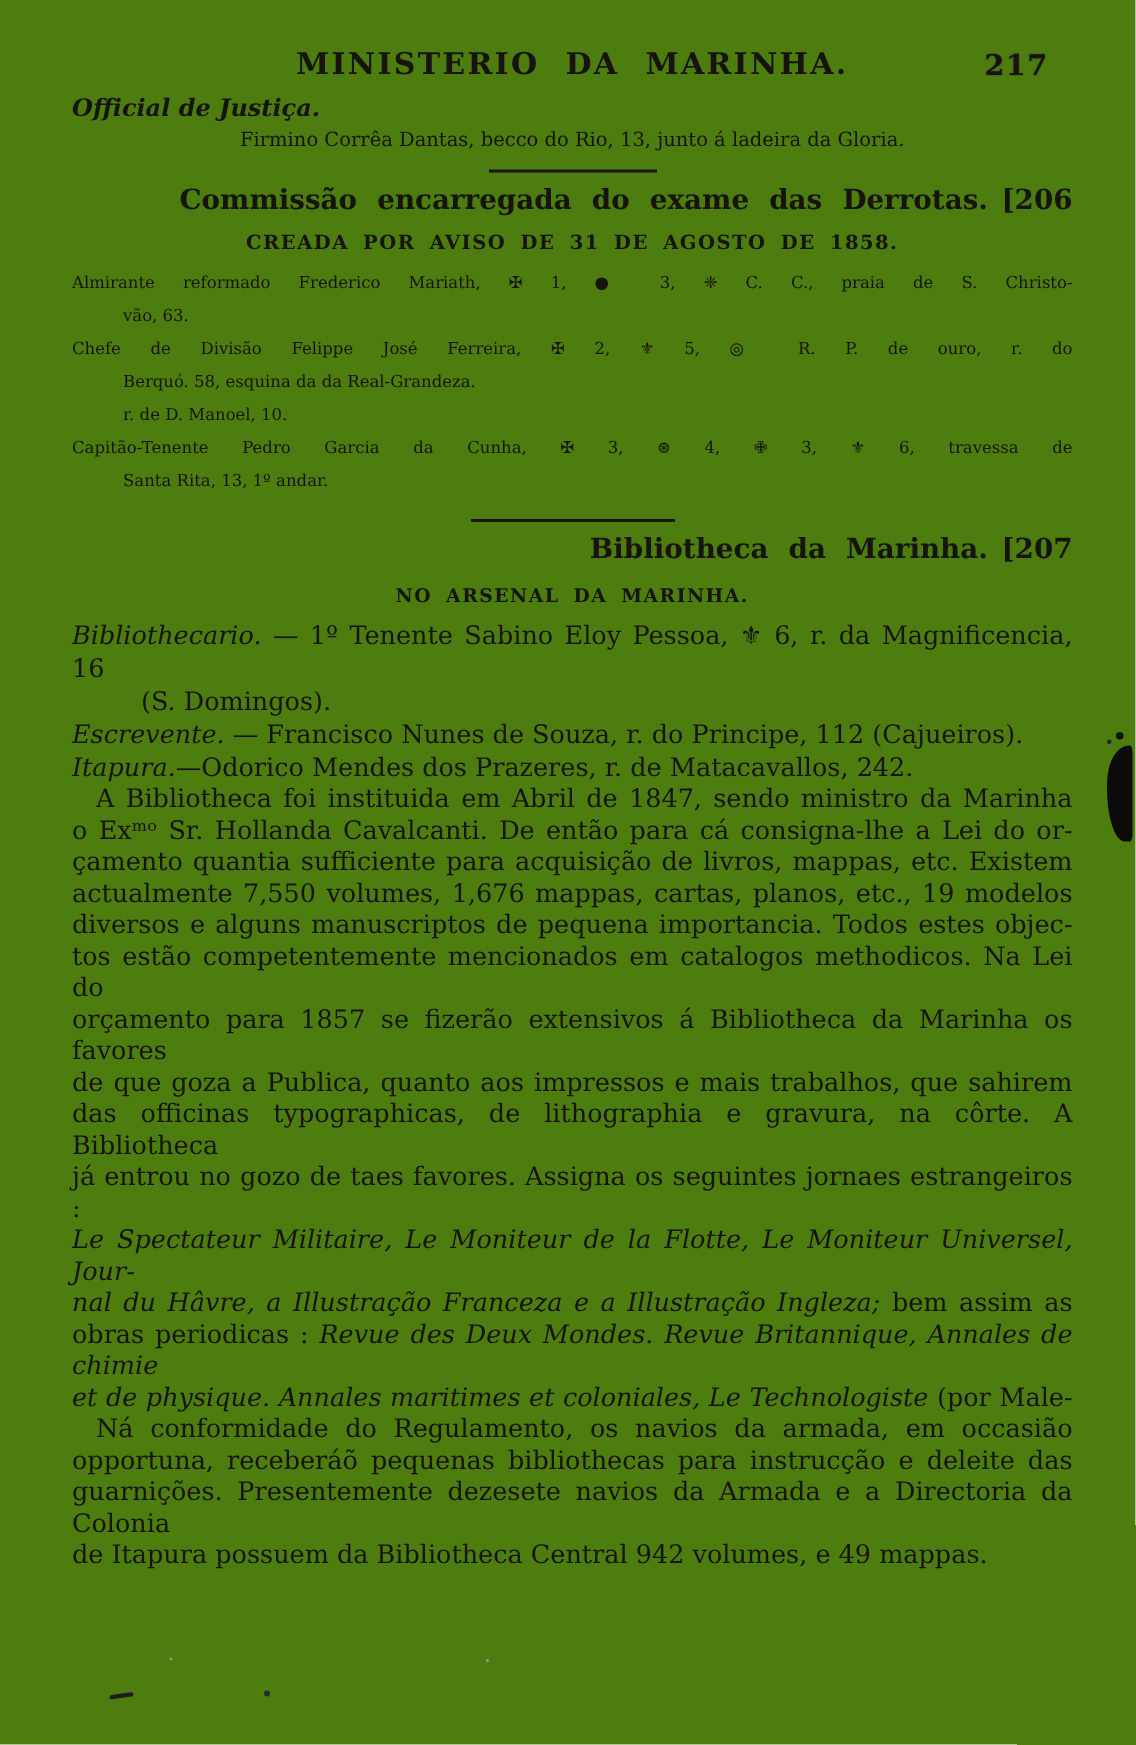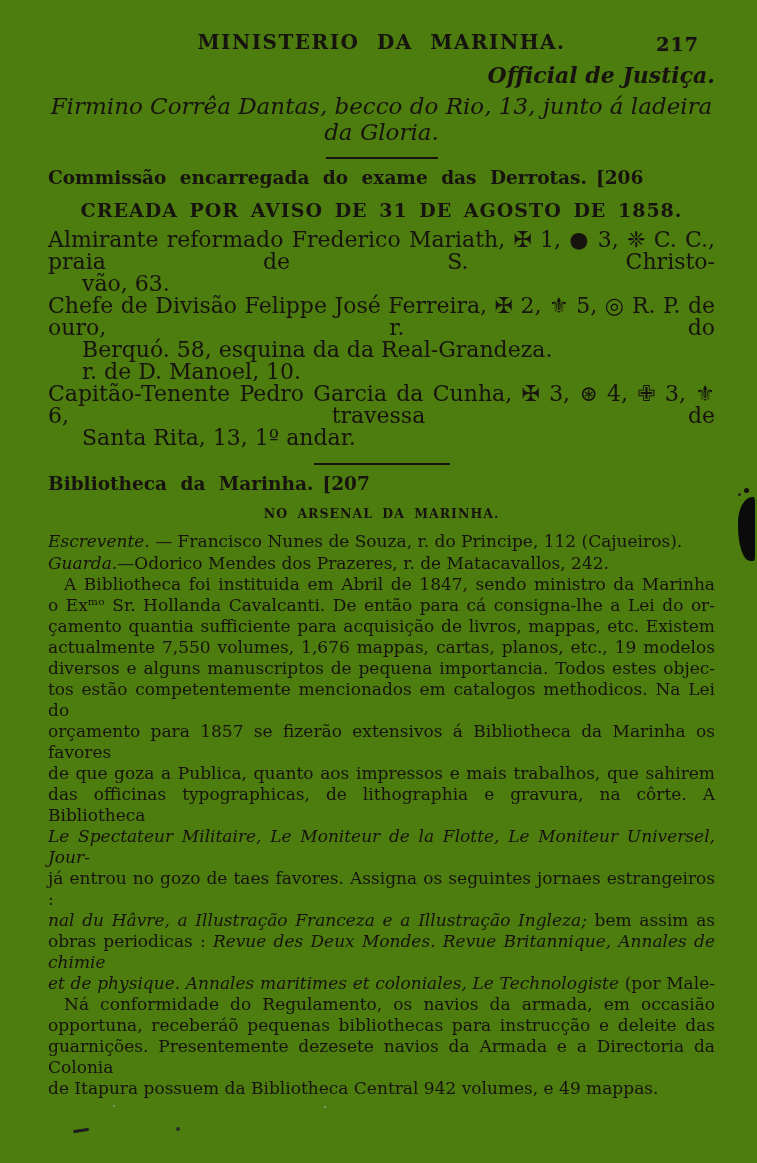--- a/index.html
+++ b/index.html
@@ -17,32 +17,32 @@
   .header-title{
     text-align:center;font-weight:bold;font-size:20px;
     letter-spacing:1.5px;word-spacing:9px;
   }
   .page-number{
     position:absolute;right:16px;top:3px;
     font-weight:bold;font-size:19px;letter-spacing:1px;
     text-shadow:0 0 1px #333;
     text-align:right;
   }
-  .justica-heading{margin-top:6px;text-align:right;font-style:italic;font-weight:bold;font-size:22px;}
-  .centered-line{margin-top:5px;text-align:center;font-size:23px;font-style:italic;}
+  .justica-heading{margin-top:6px;text-align:left;font-style:italic;font-weight:bold;font-size:16px;}
+  .centered-line{margin-top:5px;text-align:center;font-size:13px;}
   .rule{border:0;border-top:2.5px solid #17130e;width:112px;margin:12px auto 8px;}
   .rule-2{width:136px;margin:14px auto 8px;}
-  .section-title{text-align:left;font-weight:bold;font-size:18.5px;word-spacing:7px;}
+  .section-title{text-align:right;font-weight:bold;font-size:18.5px;word-spacing:7px;}
   .margin-ref{margin-left:9px;word-spacing:normal;}
   .section-subtitle{
     margin-top:11px;text-align:center;font-weight:bold;
-    font-size:19px;letter-spacing:1px;word-spacing:4px;
+    font-size:13px;letter-spacing:1px;word-spacing:4px;
   }
   .subtitle-small{font-size:12.5px;margin-top:12px;}
-  .member-list{margin-top:8px;font-size:22px;line-height:22px;}
+  .member-list{margin-top:8px;font-size:11px;line-height:22px;}
   .staff-list{margin-top:9px;font-size:17px;line-height:22px;}
   .paragraph-list{font-size:17px;line-height:21px;}
   .block{margin:0;}
   .line{white-space:normal;}
   .member .cont{padding-left:34px;}
   .staff .cont{padding-left:46px;}
   .para .first{text-indent:16px;}
   .it{font-style:italic;}
   .just{text-align:justify;text-align-last:justify;}
   
@@ -101,39 +101,43 @@
 
   <hr class="rule rule-2">
 
   <section>
     <div class="section-title">
       <span>Bibliotheca da Marinha.</span><span class="margin-ref">[207</span>
     </div>
     <div class="section-subtitle subtitle-small">NO ARSENAL DA MARINHA.</div>
     <div class="staff-list">
         <div class="block staff">
+          <div class="line just"><span class="it">Bibliothecario.</span><span> — 1º Tenente Sabino Eloy Pessoa, ⚜ 6, r. da Magnificencia, 16</span></div>
+          <div class="line cont"><span>(S. Domingos).</span></div>
+        </div>
+        <div class="block staff">
           <div class="line"><span class="it">Escrevente.</span><span> — Francisco Nunes de Souza, r. do Principe, 112 (Cajueiros).</span></div>
         </div>
         <div class="block staff">
-          <div class="line"><span class="it">Guarda.</span><span>—Odorico Mendes dos Prazeres, r. de Matacavallos, 242.</span></div>
+          <div class="line"><span class="it">Itapura.</span><span>—Odorico Mendes dos Prazeres, r. de Matacavallos, 242.</span></div>
         </div>
       </div>
     <div class="paragraph-list">
         <div class="block para">
           <div class="line just first"><span>A Bibliotheca foi instituida em Abril de 1847, sendo ministro da Marinha</span></div>
           <div class="line cont just"><span>o Exᵐᵒ Sr. Hollanda Cavalcanti.  De então para cá consigna-lhe a Lei do or-</span></div>
           <div class="line cont just"><span>çamento quantia sufficiente para acquisição de livros, mappas, etc.  Existem</span></div>
           <div class="line cont just"><span>actualmente 7,550 volumes, 1,676 mappas, cartas, planos, etc., 19 modelos</span></div>
           <div class="line cont just"><span>diversos e alguns manuscriptos de pequena importancia.  Todos estes objec-</span></div>
           <div class="line cont just"><span>tos estão competentemente mencionados em catalogos methodicos.  Na Lei do</span></div>
           <div class="line cont just"><span>orçamento para 1857 se fizerão extensivos á Bibliotheca da Marinha os favores</span></div>
           <div class="line cont just"><span>de que goza a Publica, quanto aos impressos e mais trabalhos, que sahirem</span></div>
           <div class="line cont just"><span>das officinas typographicas, de lithographia e gravura, na côrte.  A Bibliotheca</span></div>
+          <div class="line cont just"><span>já entrou no gozo de taes favores.  Assigna os seguintes jornaes estrangeiros :</span></div>
           <div class="line cont just"><span class="it">Le Spectateur Militaire, Le Moniteur de la Flotte, Le Moniteur Universel, Jour-</span></div>
-          <div class="line cont just"><span>já entrou no gozo de taes favores.  Assigna os seguintes jornaes estrangeiros :</span></div>
           <div class="line cont just"><span class="it">nal du Hâvre, a Illustração Franceza e a Illustração Ingleza;</span><span>  bem assim as</span></div>
           <div class="line cont just"><span>obras periodicas : </span><span class="it">Revue des Deux Mondes. Revue Britannique, Annales de chimie</span></div>
           <div class="line cont just"><span class="it">et de physique. Annales maritimes et coloniales, Le Technologiste</span><span> (por Male-</span></div>
         </div>
         <div class="block para">
           <div class="line just first"><span>Ná conformidade do Regulamento, os navios da armada, em occasião</span></div>
           <div class="line cont just"><span>opportuna, receberáõ pequenas bibliothecas para instrucção e deleite das</span></div>
           <div class="line cont just"><span>guarnições. Presentemente dezesete navios da Armada e a Directoria da Colonia</span></div>
           <div class="line cont"><span>de Itapura possuem da Bibliotheca Central 942 volumes, e 49 mappas.</span></div>
         </div>

